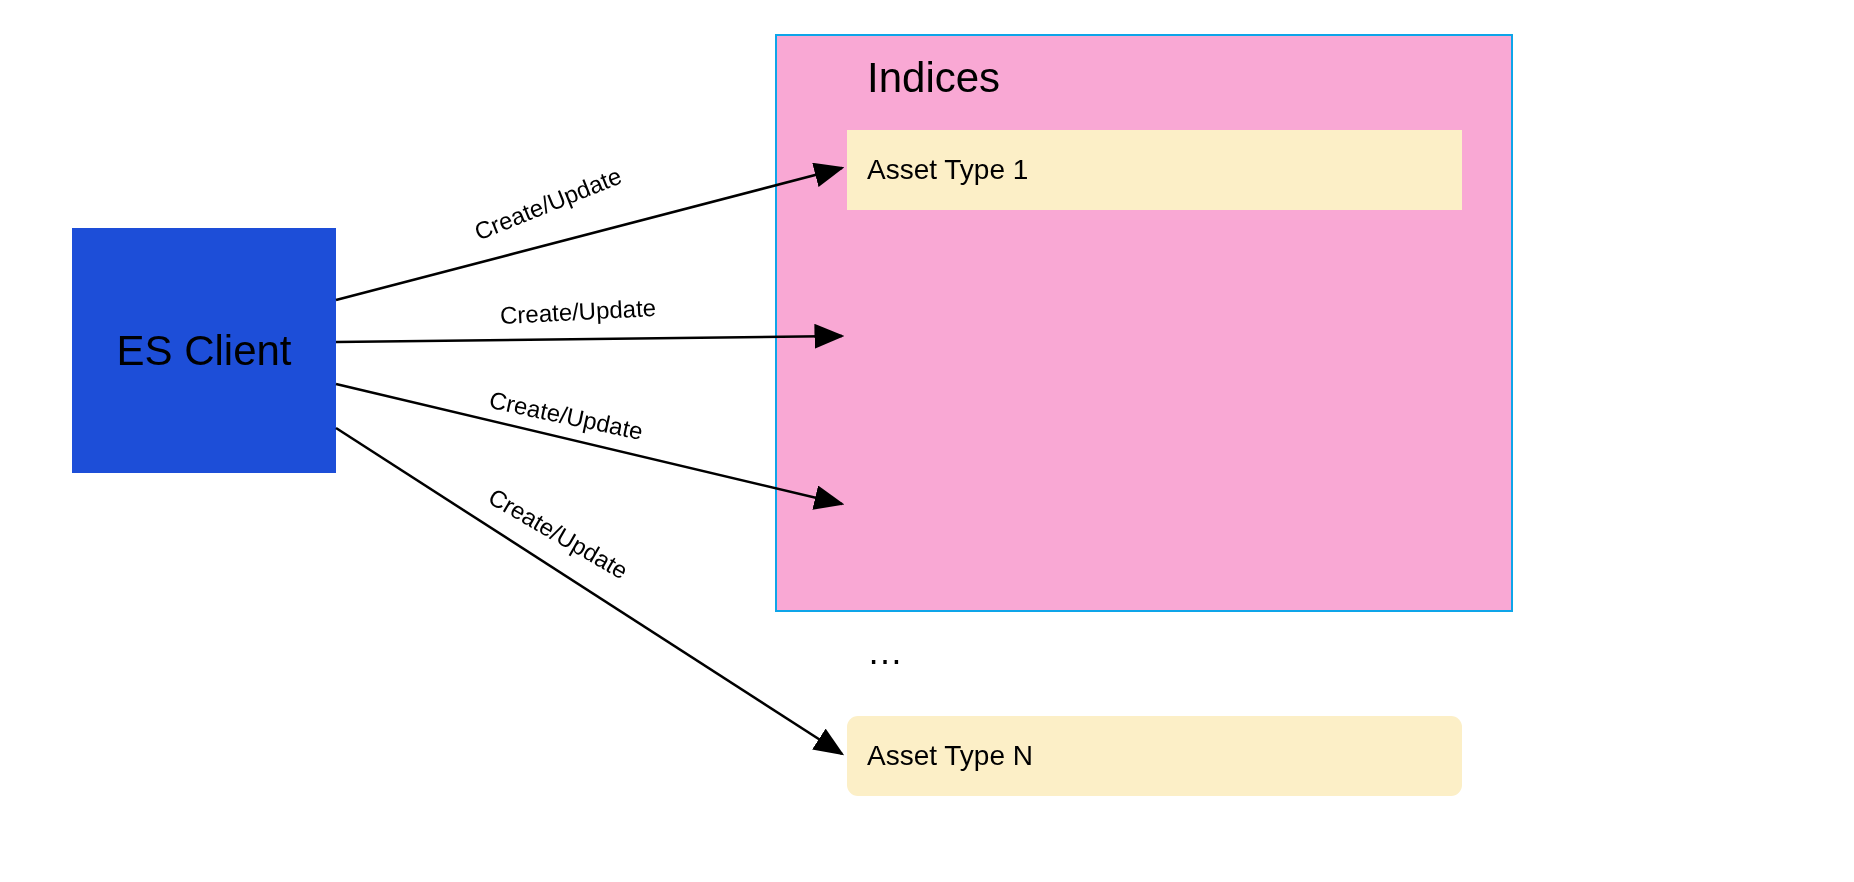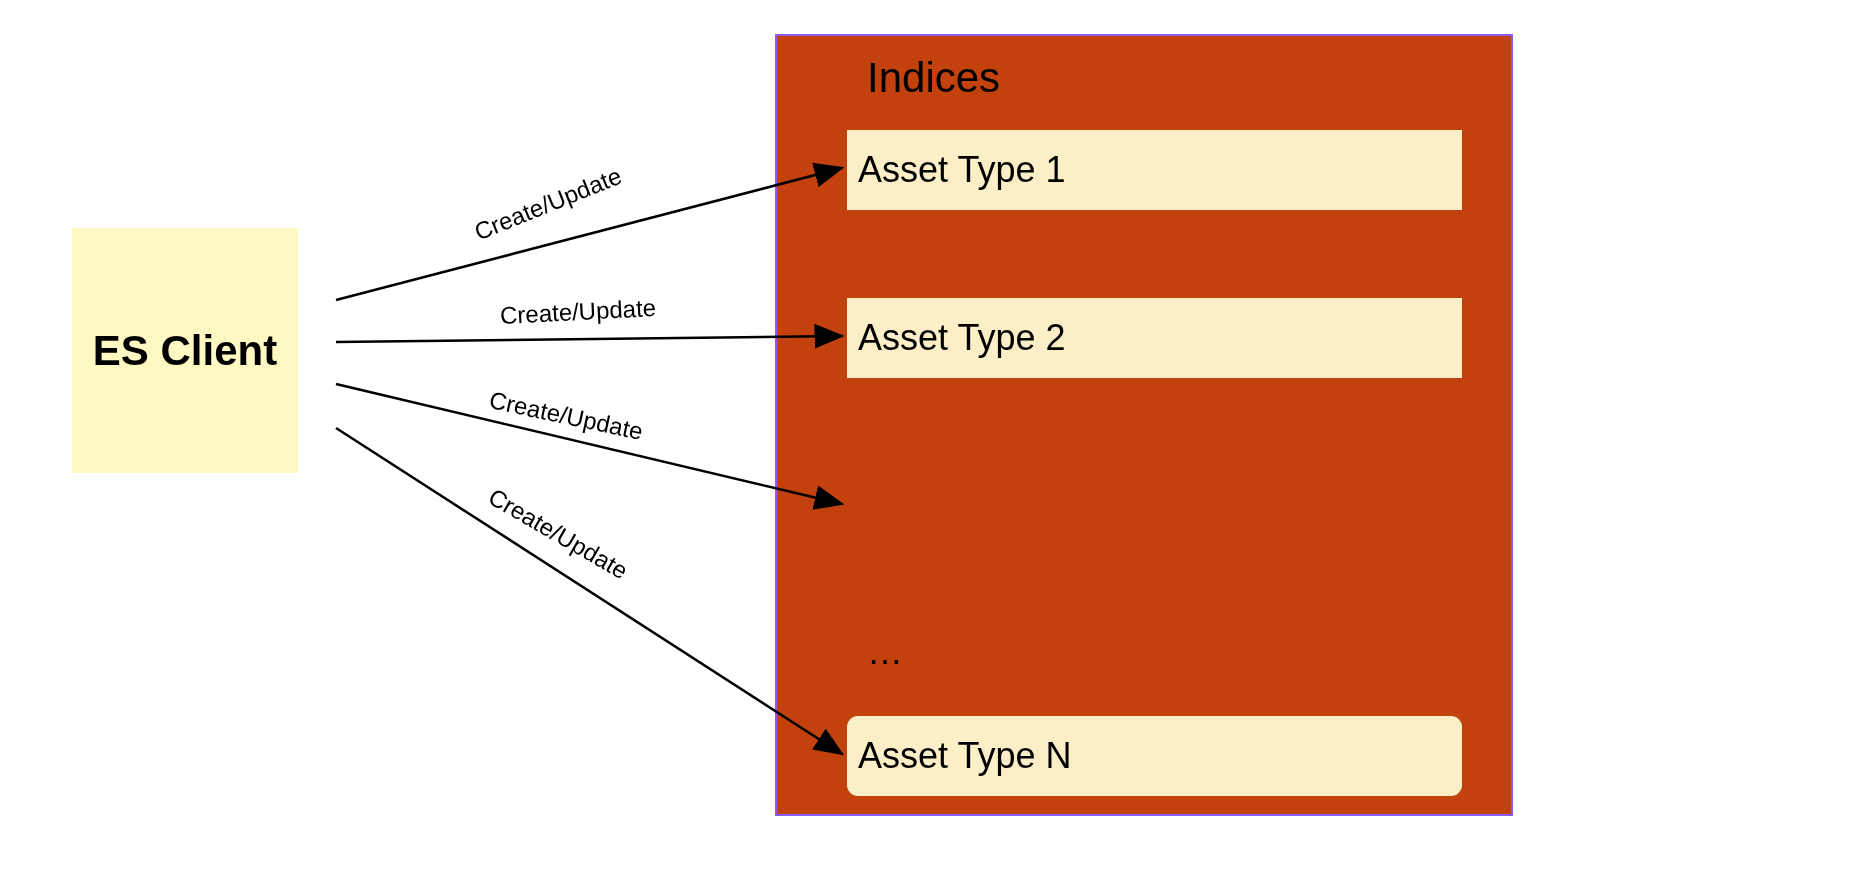--- a/index.html
+++ b/index.html
@@ -11,58 +11,57 @@
       width: 1854px;
       height: 882px;
       background: #ffffff;
       font-family: Arial, Helvetica, sans-serif;
       position: relative;
     }
     .es-client-box {
       position: absolute;
       left: 72px;
       top: 228px;
-      width: 226px;
+      width: 264px;
       height: 245px;
-      background: #fef9c3;
+      background: #1d4ed8;
       display: flex;
       align-items: center;
       justify-content: center;
-      font-weight: bold;
     }
     .es-client-label {
       font-size: 42px;
       color: #000000;
     }
     .indices-box {
       position: absolute;
       left: 775px;
       top: 34px;
       width: 738px;
-      height: 782px;
-      background: #c2410c;
-      border: 2px solid #8b5cf6;
+      height: 578px;
+      background: #f9a8d4;
+      border: 2px solid #0ea5e9;
     }
     .indices-title {
       position: absolute;
       left: 90px;
       top: 18px;
       font-size: 42px;
       color: #000000;
     }
     .asset-box {
       position: absolute;
       left: 70px;
       width: 615px;
       height: 80px;
       background: #fcefc7;
       display: flex;
       align-items: center;
-      padding-left: 11px;
-      font-size: 36px;
+      padding-left: 20px;
+      font-size: 28px;
       color: #000000;
     }
     .asset-1 { top: 94px; }
     .asset-2 { top: 262px; }
     .asset-3 { top: 430px; }
     .asset-n { top: 680px; border-radius: 11px; }
     .ellipsis {
       position: absolute;
       left: 90px;
       top: 595px;
@@ -93,23 +92,20 @@
 
 <div class="es-client-box">
   <span class="es-client-label">ES Client</span>
 </div>
 
 <div class="indices-box">
   <div class="indices-title">Indices</div>
   <div class="asset-box asset-1">
     <span>Asset Type 1</span>
   </div>
-  <div class="asset-box asset-2">
-    <span>Asset Type 2</span>
-  </div>
   <div class="ellipsis">…</div>
   <div class="asset-box asset-n">
     <span>Asset Type N</span>
   </div>
 </div>
 
 <svg class="svg-overlay">
   <defs>
     <marker id="arrowhead" markerWidth="12" markerHeight="10" refX="11" refY="5" orient="auto">
       <polygon points="0 0, 12 5, 0 10" fill="#000000"></polygon>

